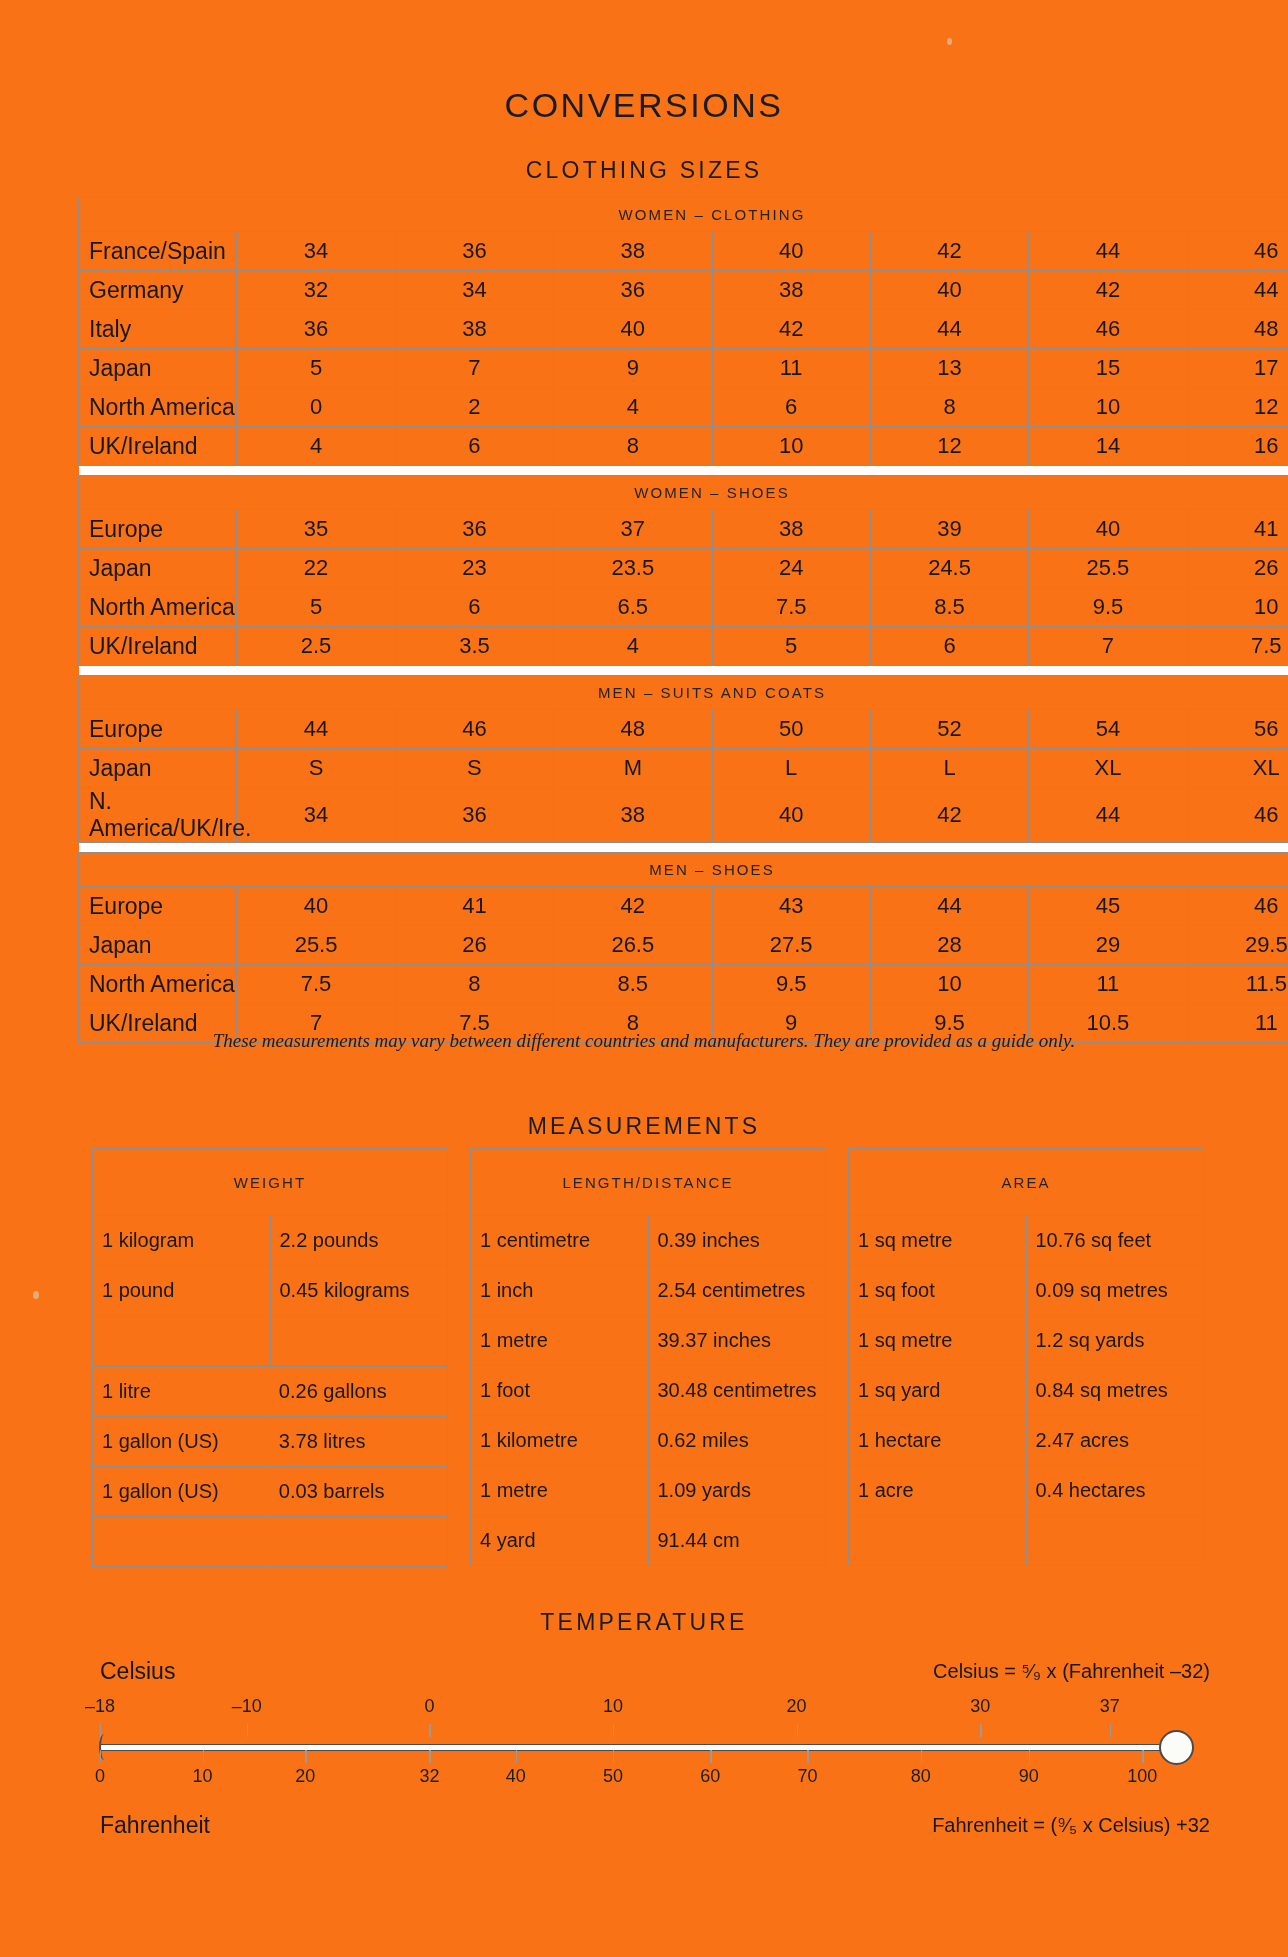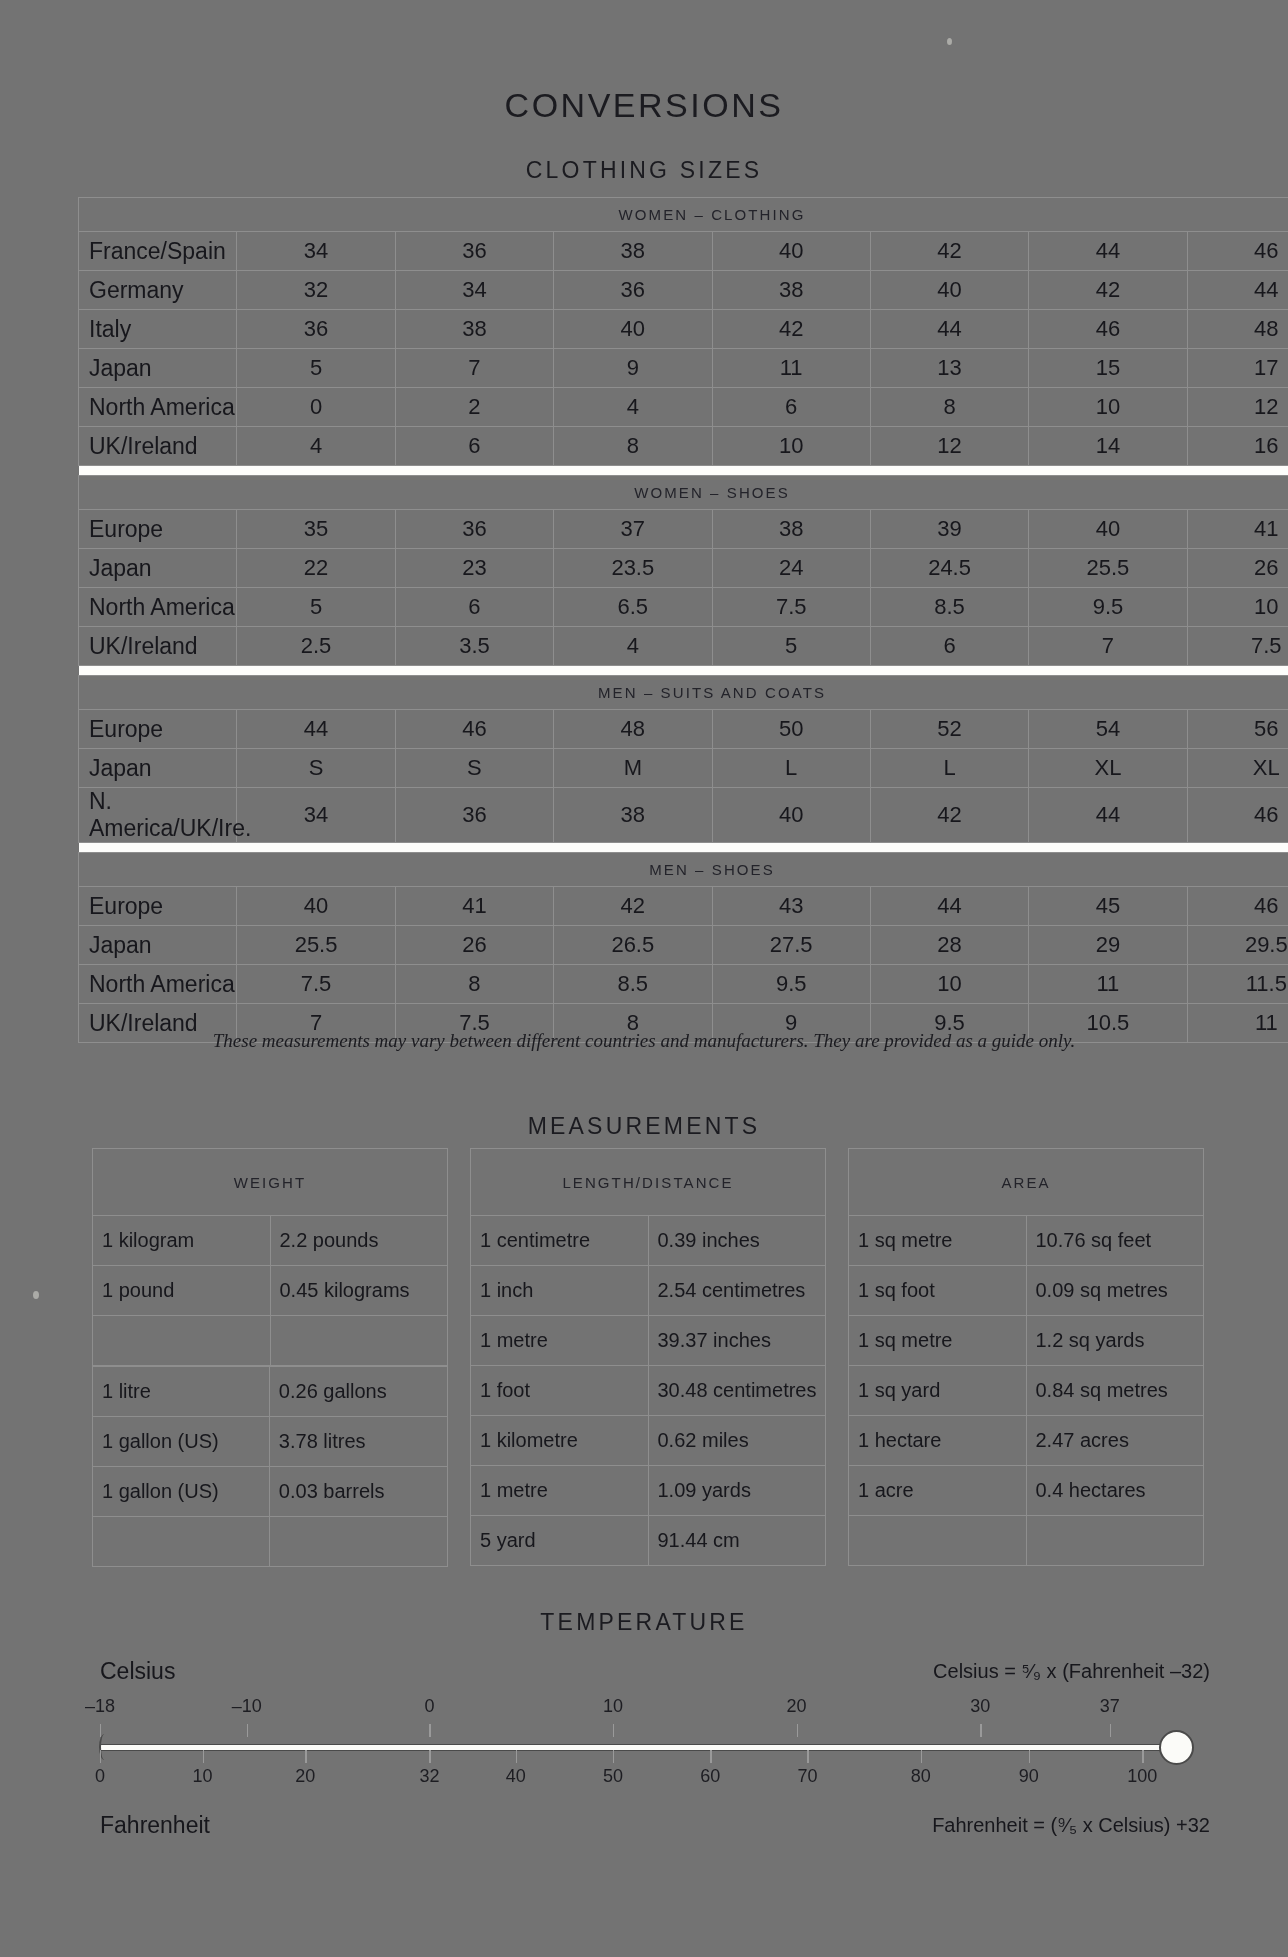--- a/index.html
+++ b/index.html
@@ -11,21 +11,21 @@
     width: 1288px;
     height: 1957px;
     position: relative;
     font-family: "Liberation Sans", sans-serif;
     color: #15151a;
     overflow: hidden;
   }
   .page {
     position: absolute;
     inset: 0;
-    background: #737373;
+    background: #f97316;
   }
   
   .speckle {
     position: absolute;
     background: #d8d8d2;
     border-radius: 50%;
     opacity: .55;
   }
 
   
@@ -504,21 +504,21 @@
             </tr>
             <tr>
               <td class="col-w1">1 kilometre</td>
               <td class="">0.62 miles</td>
             </tr>
             <tr>
               <td class="col-w1">1 metre</td>
               <td class="">1.09 yards</td>
             </tr>
             <tr>
-              <td class="col-w1">5 yard</td>
+              <td class="col-w1">4 yard</td>
               <td class="">91.44 cm</td>
             </tr>
           </tbody>
         </table>
       </div>
       <div class="meas-col">
         <table class="meas">
           <tbody>
             <tr>
               <td class="hdr" colspan="2">AREA</td>

